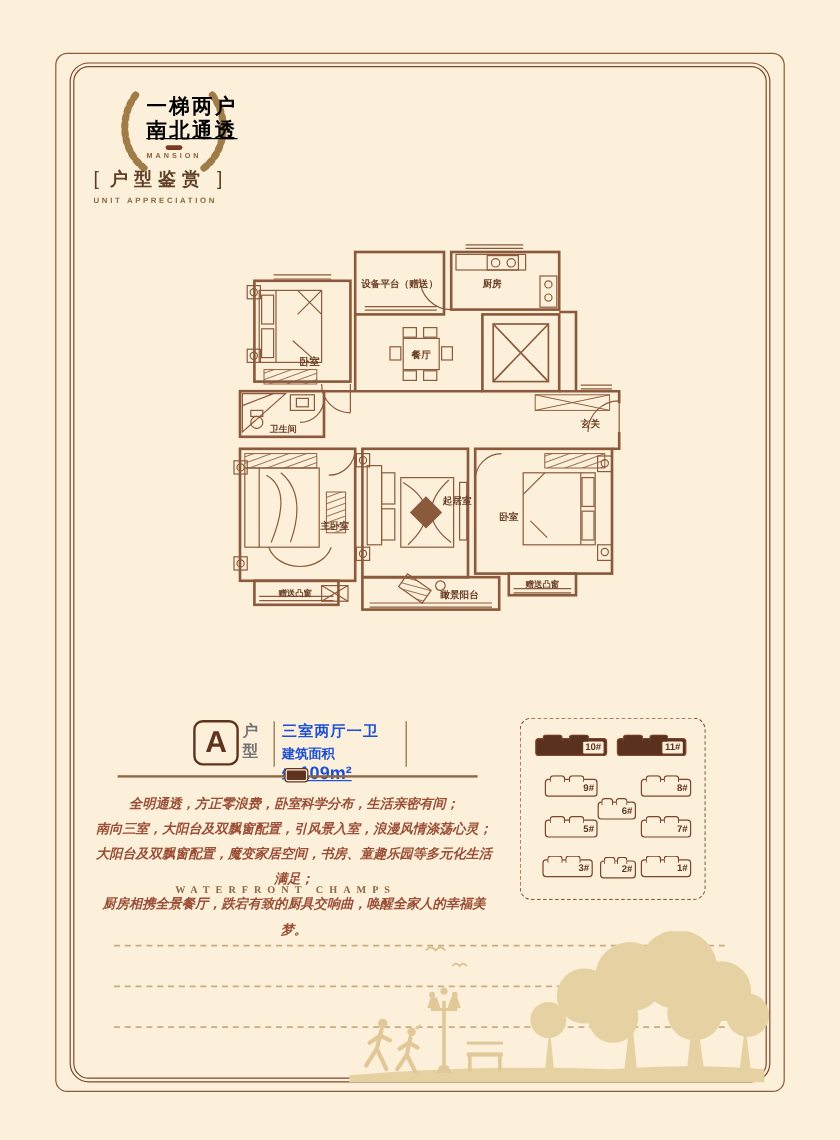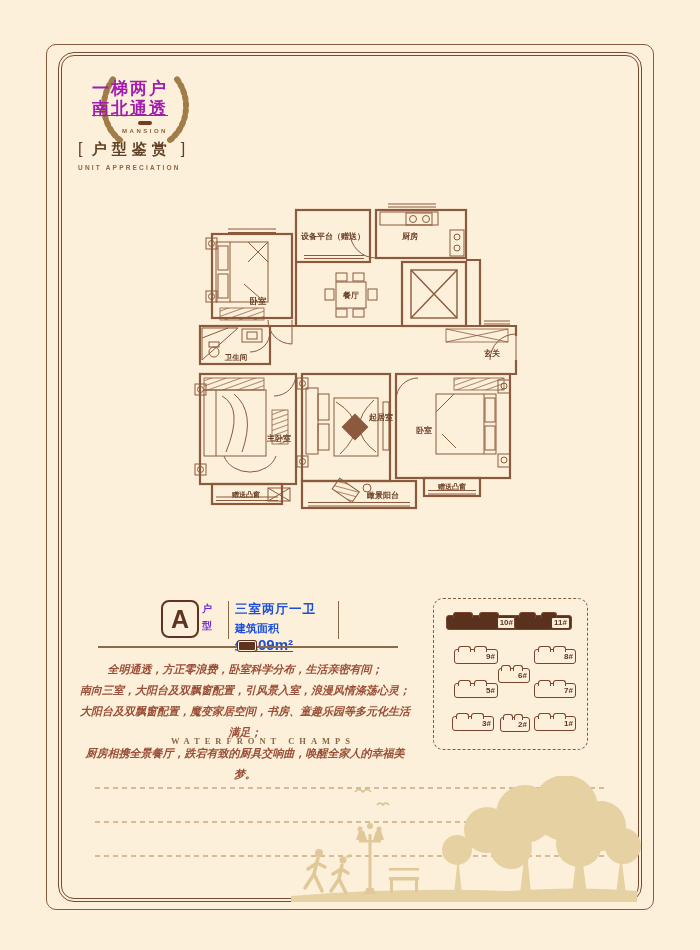--- a/index.html
+++ b/index.html
@@ -7,56 +7,56 @@
         font-family:"Liberation Sans",sans-serif;}
   
   .frame-outer{position:absolute;left:46px;top:44px;right:46px;bottom:40px;
         border:1px solid #8a5a3c;border-radius:10px;}
   .frame-inner{position:absolute;left:58px;top:52px;right:58px;bottom:48px;
         border:1px solid #7a4a30;border-radius:16px;}
   .frame-inner::after{content:"";position:absolute;inset:2px;border:1px solid #7a4a30;border-radius:13px;}
   
   .badge{position:absolute;left:92px;top:68px;width:106px;height:80px;}
   .badge svg{position:absolute;left:0;top:0;}
-  .badge-line{position:absolute;width:100%;text-align:left;font-weight:bold;
-        color:#a21caf;font-size:17px;letter-spacing:2px;}
+  .badge-line{position:absolute;width:100%;text-align:right;font-weight:bold;
+        color:#000000;font-size:17px;letter-spacing:2px;}
   .badge-l1{top:9px;} .badge-l2{top:29px;text-decoration:underline;}
   .badge-script{position:absolute;left:46px;top:53px;width:14px;height:4px;border-radius:2px;background:#7a3a22;}
   .badge-mansion{position:absolute;top:60px;width:100%;text-align:center;font-size:6px;
         letter-spacing:2.5px;color:#8a6238;font-weight:bold;}
   
   .sec{position:absolute;left:78px;top:140px;width:134px;color:#5f4026;}
   .sec-cn{font-size:15px;letter-spacing:5px;font-weight:bold;}
   .sec-cn .br{font-weight:normal;font-size:16px;letter-spacing:0;}
   .sec-en{margin-top:5px;font-size:6.5px;letter-spacing:2.2px;color:#8a6845;font-weight:bold;}
   
   .plan{position:absolute;left:184px;top:196px;width:360px;height:330px;}
   .plan text{font-family:"Liberation Sans",sans-serif;font-weight:bold;fill:#6b4028;}
   
   .unit{position:absolute;left:95px;top:600px;width:312px;height:44px;}
   .unit-a{position:absolute;left:66px;top:0;width:34px;height:34px;border:2.5px solid #5f3320;
         border-radius:8px;display:flex;align-items:center;justify-content:center;
         font-size:25px;font-weight:bold;color:#5f3320;}
-  .unit-type{position:absolute;left:107px;top:0;width:15px;font-size:10px;line-height:17px;
-        font-weight:bold;color:#6d28d9;word-break:break-all;}
+  .unit-type{position:absolute;left:107px;top:0;width:15px;font-size:13px;line-height:17px;
+        font-weight:bold;color:#737373;word-break:break-all;}
   .vline{position:absolute;top:1px;width:1px;height:38px;background:#8b6a4a;}
   .v1{left:133px;} .v2{left:243px;}
   .unit-spec{position:absolute;left:140px;top:1px;width:100px;color:#1d4ed8;}
   .unit-spec .l1{font-size:12.5px;font-weight:bold;letter-spacing:1px;}
   .unit-spec .l2{font-size:11px;font-weight:bold;margin-top:3px;}
   .unit-spec .area{font-size:15px;text-decoration:underline;}
   
   .divider{position:absolute;left:98px;top:646px;width:300px;height:2px;background:#8b6a4a;}
   .div-orn{position:absolute;left:141px;top:-4px;width:16px;height:8px;background:#5f3320;
         border-radius:1px;box-shadow:0 0 0 1px #fcf0da,0 0 0 2px #5f3320;}
   
   .desc{position:absolute;left:75px;top:659px;width:340px;text-align:center;
         color:#9b4f37;font-family:"DejaVu Serif",serif;font-style:italic;
         font-size:11px;line-height:21px;font-weight:bold;}
-  .wf{position:absolute;left:113px;top:736px;width:300px;text-align:center;font-size:8.5px;
+  .wf{position:absolute;left:88px;top:736px;width:300px;text-align:center;font-size:8.5px;
         letter-spacing:5px;color:#8a6845;font-weight:bold;font-family:"Liberation Serif",serif;}
   
   .siteplan{position:absolute;left:433px;top:598px;width:153px;height:150px;
         border:1.5px dashed #8b5a3c;border-radius:10px;}
   .bld{position:absolute;height:13px;background:#fcf0da;border:1.5px solid #7a452c;border-radius:3px;
         display:flex;align-items:center;justify-content:flex-end;}
   .bld::before,.bld::after{content:"";position:absolute;top:-4.5px;height:5px;width:26%;
         border:1.5px solid #7a452c;border-bottom:none;border-radius:3px 3px 0 0;background:#fcf0da;}
   .bld::before{left:8%;} .bld::after{left:46%;}
   .bld .lb{font-size:8px;font-weight:bold;color:#5f3320;padding:0 2px;line-height:10px;}
@@ -272,21 +272,21 @@
 
   <div class="desc">
     <div>全明通透，方正零浪费，卧室科学分布，生活亲密有间；</div>
     <div>南向三室，大阳台及双飘窗配置，引风景入室，浪漫风情涤荡心灵；</div>
     <div>大阳台及双飘窗配置，魔变家居空间，书房、童趣乐园等多元化生活满足；</div>
     <div>厨房相携全景餐厅，跌宕有致的厨具交响曲，唤醒全家人的幸福美梦。</div>
   </div>
   <div class="wf">WATERFRONT  CHAMPS</div>
 
   <div class="siteplan" id="siteplan">
-      <div class="bld dark" style="left: 12px; top: 16px; width: 58px; padding-left: 12px;">
+      <div class="bld dark" style="left: 12px; top: 16px; width: 58px;">
         <span class="lb">10#</span>
       </div>
       <div class="bld dark" style="left: 80px; top: 16px; width: 56px;">
         <span class="lb">11#</span>
       </div>
       <div class="bld" style="left: 20px; top: 50px; width: 42px;">
         <span class="lb">9#</span>
       </div>
       <div class="bld" style="left: 100px; top: 50px; width: 40px;">
         <span class="lb">8#</span>

